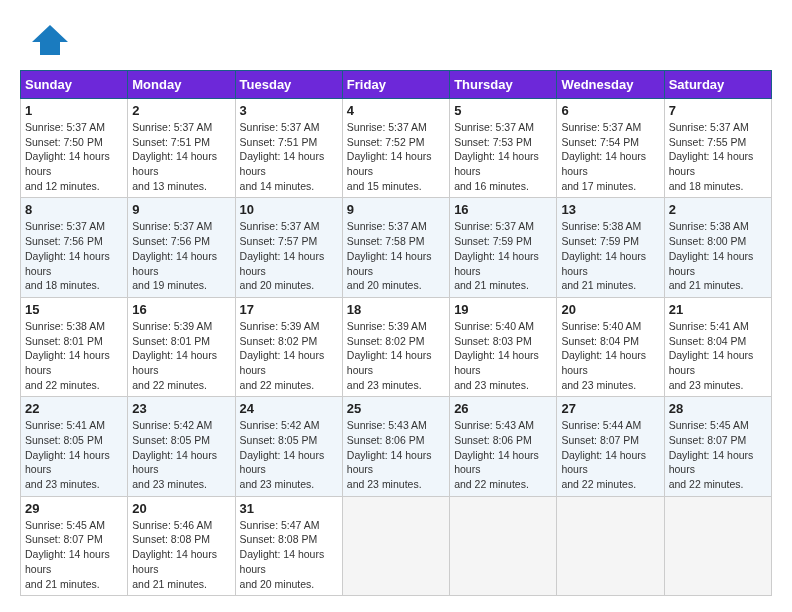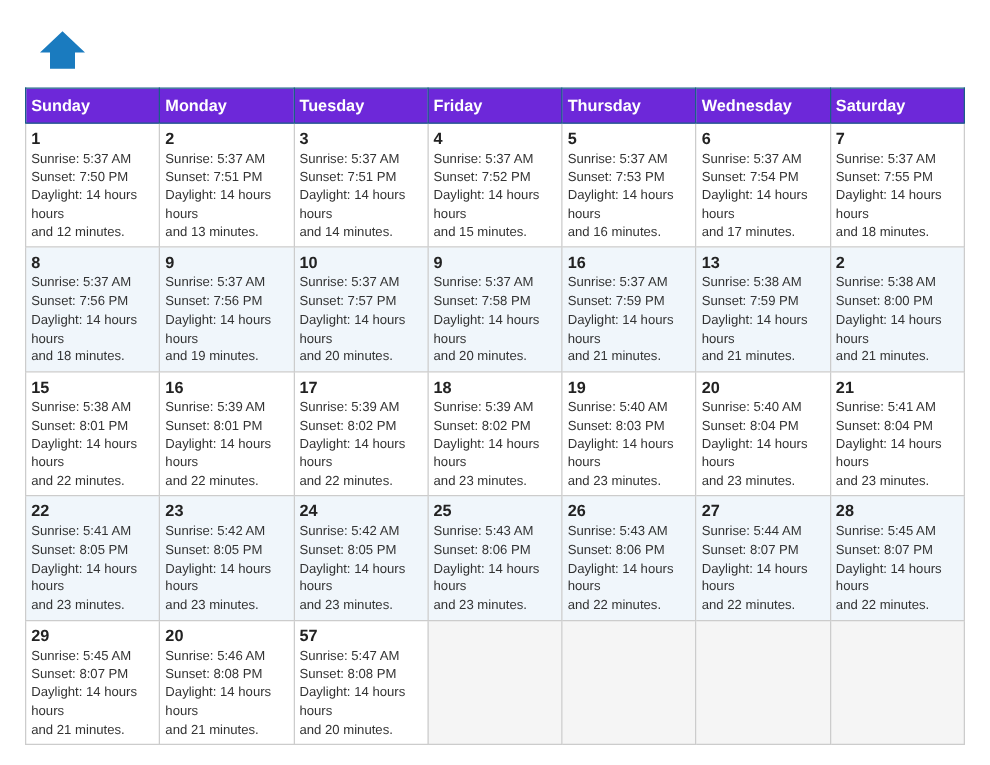--- a/index.html
+++ b/index.html
@@ -377,21 +377,21 @@
         <td>
           <span class="day-num">20</span>
 <div class="day-info">
 Sunrise: 5:46 AM<br>
 Sunset: 8:08 PM<br>
 Daylight: 14 hours hours<br>
 and 21 minutes.
 </div>
         </td>
         <td>
-          <span class="day-num">57</span>
+          <span class="day-num">31</span>
 <div class="day-info">
 Sunrise: 5:47 AM<br>
 Sunset: 8:08 PM<br>
 Daylight: 14 hours hours<br>
 and 20 minutes.
 </div>
         </td>
         <td class="empty"></td>
         <td class="empty"></td>
         <td class="empty"></td>

